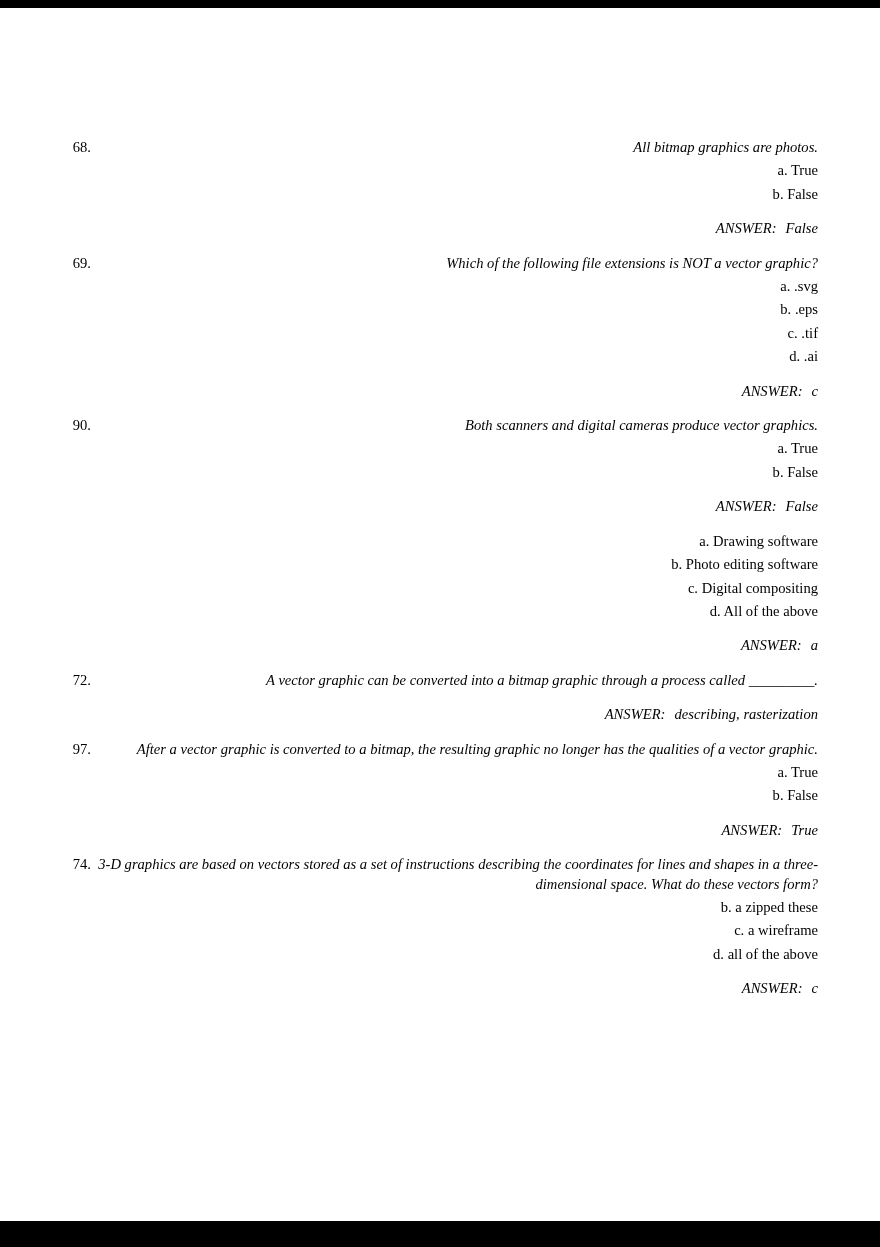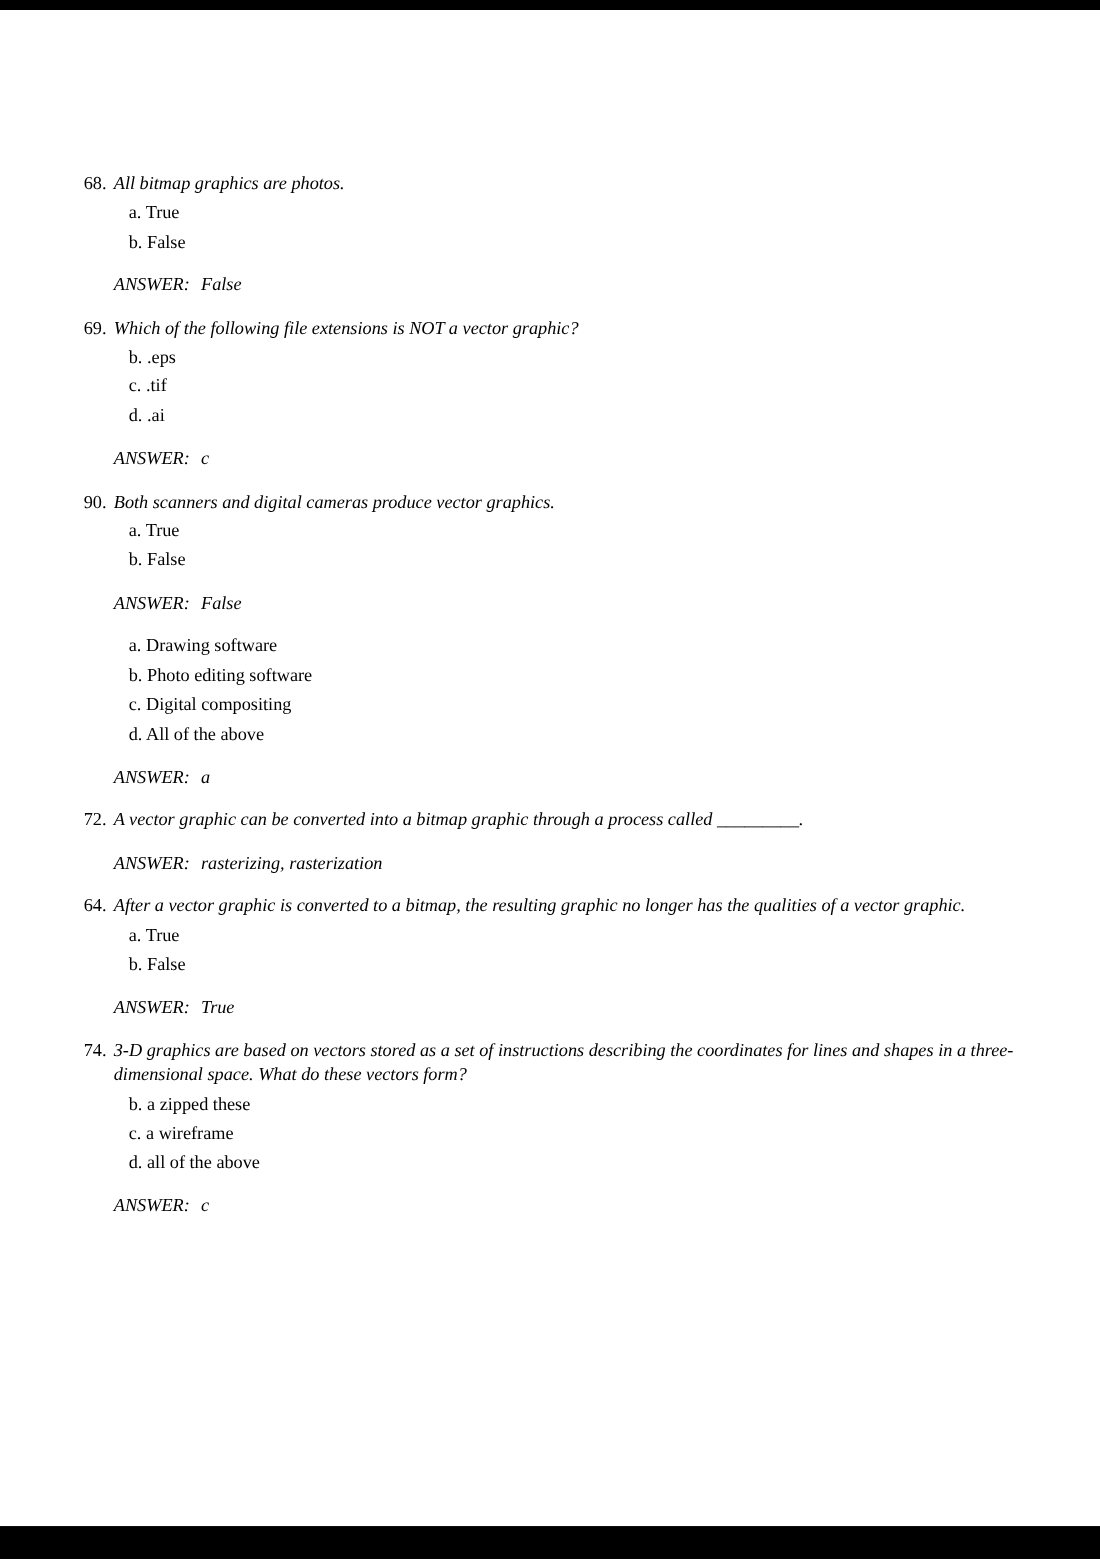--- a/index.html
+++ b/index.html
@@ -9,20 +9,21 @@
     font-family: "Liberation Serif", "DejaVu Serif", serif;
   }
   .screen {
     width: 880px;
     height: 1247px;
     margin: 0 auto;
     background: #000000;
     display: flex;
     flex-direction: column;
     overflow: hidden;
+    text-align: right;
   }
   .black-bar-top {
     height: 8px;
     background: #000000;
     flex-shrink: 0;
   }
   .black-bar-bottom {
     height: 26px;
     background: #000000;
     flex-shrink: 0;
@@ -92,20 +93,21 @@
       <span class="answer-label">ANSWER:</span><span class="answer-value">False</span>
     </div>
   </div>
 
   <div class="question-block">
     <div class="question-line">
       <span class="q-number">69.</span>
       <span class="q-text">Which of the following file extensions is NOT a vector graphic?</span>
     </div>
     <div class="options">
+            <div class="option">a. .svg</div>
             <div class="option">b. .eps</div>
             <div class="option">c. .tif</div>
             <div class="option">d. .ai</div>
           </div>
     <div class="answer-line">
       <span class="answer-label">ANSWER:</span><span class="answer-value">c</span>
     </div>
   </div>
 
   <div class="question-block">
@@ -134,27 +136,27 @@
     </div>
   </div>
 
   <div class="question-block">
     <div class="question-line">
       <span class="q-number">72.</span>
       <span class="q-text">A vector graphic can be converted into a bitmap graphic through a process called _________.</span>
     </div>
     <div class="options"></div>
     <div class="answer-line">
-      <span class="answer-label">ANSWER:</span><span class="answer-value">rasterizing, rasterization</span>
+      <span class="answer-label">ANSWER:</span><span class="answer-value">describing, rasterization</span>
     </div>
   </div>
 
   <div class="question-block">
     <div class="question-line">
-      <span class="q-number">64.</span>
+      <span class="q-number">97.</span>
       <span class="q-text">After a vector graphic is converted to a bitmap, the resulting graphic no longer has the qualities of a vector graphic.</span>
     </div>
     <div class="options">
             <div class="option">a. True</div>
             <div class="option">b. False</div>
           </div>
     <div class="answer-line">
       <span class="answer-label">ANSWER:</span><span class="answer-value">True</span>
     </div>
   </div>

